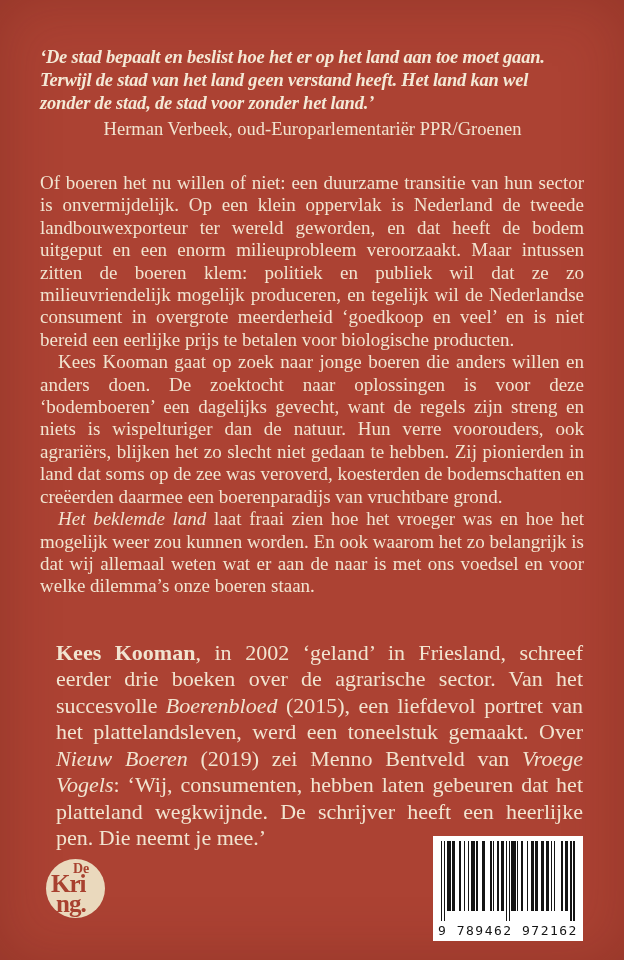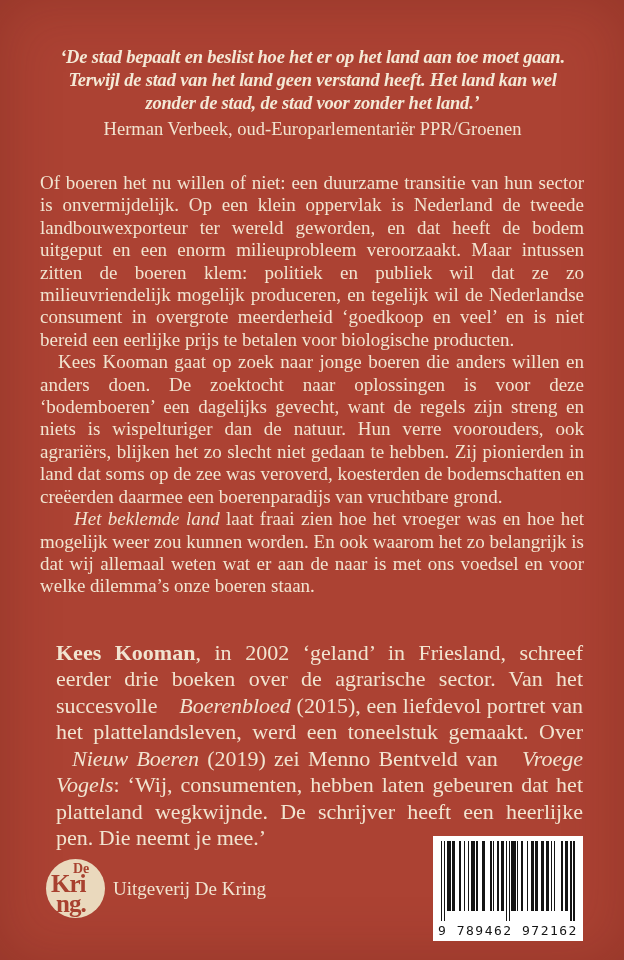--- a/index.html
+++ b/index.html
@@ -8,32 +8,32 @@
     width:624px; height:960px;
     background:#ac4233;
     color:#f1e4d0;
     font-family:"Liberation Serif", serif;
     overflow:hidden;
     box-shadow: inset 0 0 60px rgba(80,20,10,.25);
   }
   
   .quote-wrap { padding:46px 39px 0 40px; }
   .quote-line {
-    text-align:center; font-style:italic; font-weight:700;
+    text-align:left; font-style:italic; font-weight:700;
     font-size:18.5px; line-height:23px; letter-spacing:-0.2px;
     white-space:nowrap; color:#f4e9d6;
   }
   .attribution { text-align:center; font-size:18.5px; line-height:24px; margin-top:2px; }
   
   .synopsis { margin:31px 40px 0 40px; font-size:19px; line-height:22.4px; text-align:justify; }
   .synopsis p { margin:0; }
   .synopsis p.indent { text-indent:18px; }
   
   .bio { margin:42px 41px 0 56px; font-size:22px; line-height:26.5px; text-align:justify; }
-  .i { font-style:italic;margin-left:16px; }
+  .i { font-style:italic; }
   .b { font-weight:700; }
   
   .logo-circle {
     position:absolute; left:46px; top:859px; width:59px; height:59px;
     background:#ead9bd; border-radius:50%;
     color:#a8412f; font-weight:700; line-height:1;
   }
   .logo-de  { position:absolute; top:3px;  left:27px; font-size:14px; }
   .logo-kri { position:absolute; top:12px; left:5px;  font-size:25px; letter-spacing:-1px; }
   .logo-ng  { position:absolute; top:32px; left:10px; font-size:25px; letter-spacing:-1px; }
@@ -68,21 +68,20 @@
     <p class="indent"><span class="i">Het beklemde land</span><span> laat fraai zien hoe het vroeger was en hoe het mogelijk weer zou kunnen worden. En ook waarom het zo belangrijk is dat wij allemaal weten wat er aan de naar is met ons voedsel en voor welke dilemma’s onze boeren staan.</span></p>
   </div>
 
   <div class="bio"><span class="b">Kees Kooman</span><span>, in 2002 ‘geland’ in Friesland, schreef eerder drie boeken over de agrarische sector. Van het succesvolle </span><span class="i">Boerenbloed</span><span> (2015), een liefdevol portret van het plattelandsleven, werd een toneelstuk gemaakt. Over </span><span class="i">Nieuw Boeren</span><span> (2019) zei Menno Bentveld van </span><span class="i">Vroege Vogels</span><span>: ‘Wij, consumenten, hebben laten gebeuren dat het platteland wegkwijnde. De schrijver heeft een heerlijke pen. Die neemt je mee.’</span></div>
 
   <div class="logo-circle">
     <span class="logo-de">De</span>
     <span class="logo-kri">Kri</span>
     <span class="logo-ng">ng.</span>
   </div>
-  <div class="publisher-name">Uitgeverij De Kring</div>
 
   <div class="barcode">
     <div class="bars">
         <div class="bar on guard"></div>
         <div class="bar guard"></div>
         <div class="bar on guard"></div>
         <div class="bar"></div>
         <div class="bar on"></div>
         <div class="bar on"></div>
         <div class="bar on"></div>

